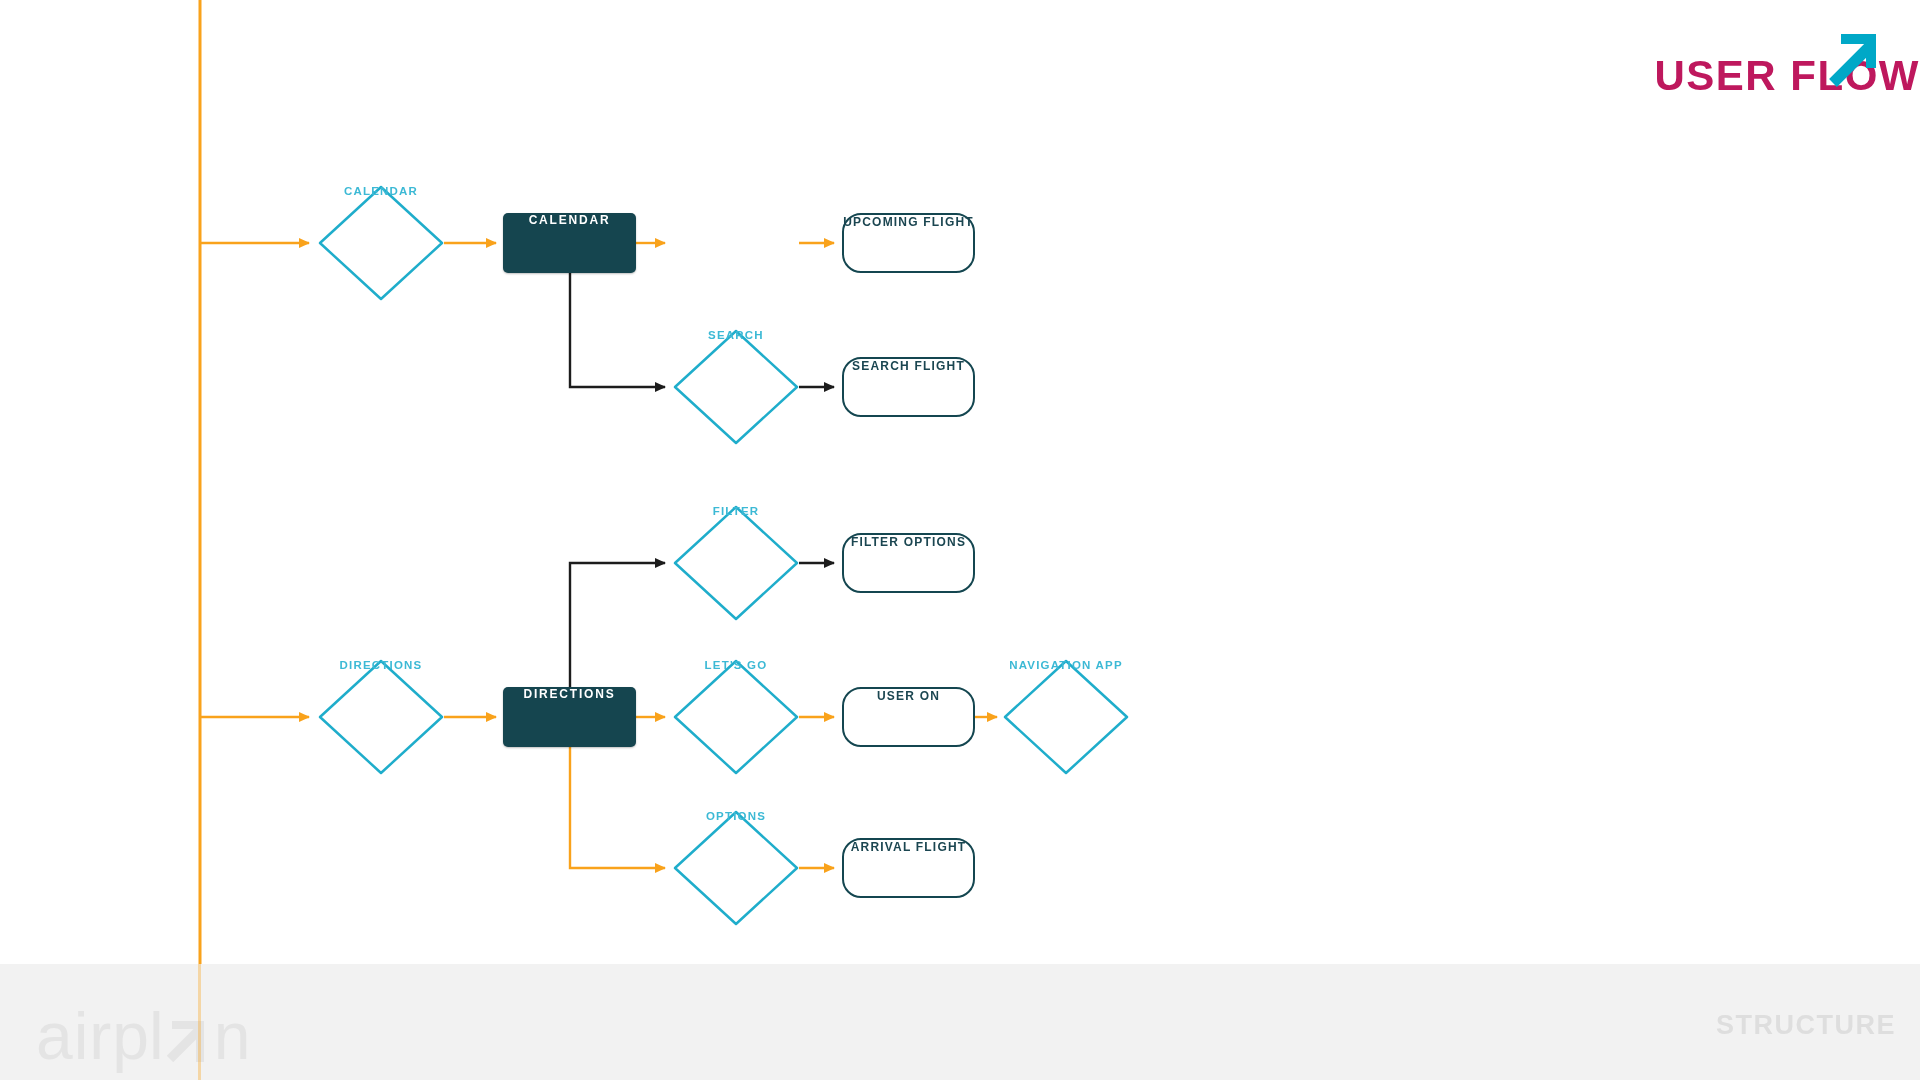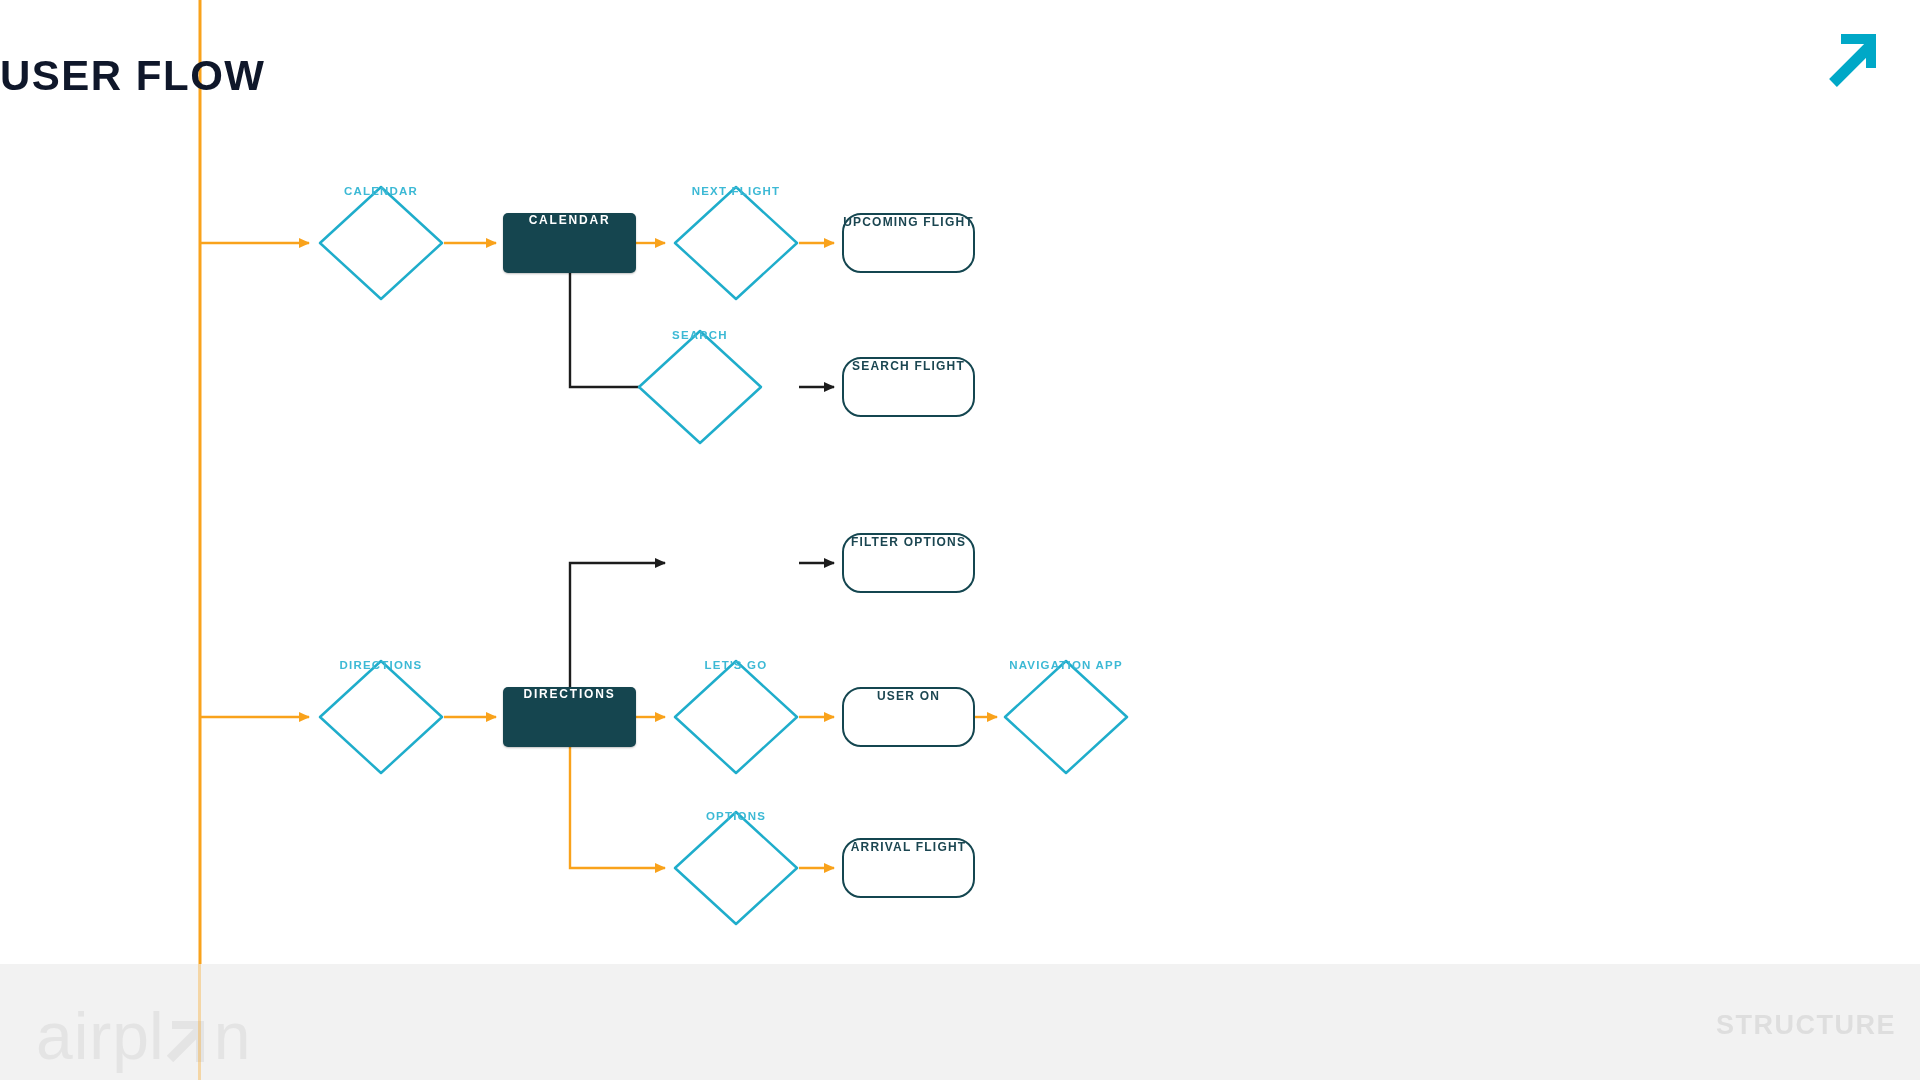--- a/index.html
+++ b/index.html
@@ -5,22 +5,22 @@
   * { margin:0; padding:0; box-sizing:border-box; }
   html,body { width:1920px; height:1080px; }
   body { font-family:"Liberation Sans", sans-serif; background:#ffffff; overflow:hidden; }
 
   .canvas { position:relative; width:1920px; height:1080px; background:#ffffff; }
 
   .connectors { position:absolute; left:0; top:0; width:1920px; height:1080px; }
 
   .title {
     position:absolute; left:0; top:52px; width:1920px;
-    text-align:left; font-size:42px; font-weight:800;
-    letter-spacing:1.5px; color:#0f172a;
+    text-align:right; font-size:42px; font-weight:800;
+    letter-spacing:1.5px; color:#be185d;
   }
 
   .corner-arrow { position:absolute; left:1828px; top:30px; }
 
   
   .node { position:absolute; display:flex; justify-content:center; }
 
   .diamond { width:126px; height:116px; }
   .diamond svg { position:absolute; left:0; top:0; }
   .diamond .dlabel {
@@ -116,42 +116,42 @@
     <svg width="126" height="116" viewBox="0 0 126 116">
       <polygon points="63,2 124,58 63,114 2,58" fill="#ffffff" stroke="#1FADCB" stroke-width="2.5" stroke-linejoin="round"></polygon>
     </svg>
     <span class="dlabel">CALENDAR</span>
   </div>
 
   <div class="node rect-dark" style="left:503px;top:213px">
     <span class="rlabel">CALENDAR</span>
   </div>
 
-  <div class="node diamond" style="left:673px;top:185px">
-    <svg width="126" height="116" viewBox="0 0 126 116">
-      <polygon points="63,2 124,58 63,114 2,58" fill="#ffffff" stroke="#1FADCB" stroke-width="2.5" stroke-linejoin="round"></polygon>
-    </svg>
-    <span class="dlabel">NEXT FLIGHT</span>
-  </div>
 
   <div class="node rect-outline" style="left:842px;top:213px">
     <span class="rlabel">UPCOMING FLIGHT</span>
   </div>
 
-  <div class="node diamond" style="left:637px;top:329px">
+  <div class="node diamond" style="left:673px;top:329px">
     <svg width="126" height="116" viewBox="0 0 126 116">
       <polygon points="63,2 124,58 63,114 2,58" fill="#ffffff" stroke="#1FADCB" stroke-width="2.5" stroke-linejoin="round"></polygon>
     </svg>
     <span class="dlabel">SEARCH</span>
   </div>
 
   <div class="node rect-outline" style="left:842px;top:357px">
     <span class="rlabel">SEARCH FLIGHT</span>
   </div>
 
+  <div class="node diamond" style="left:673px;top:505px">
+    <svg width="126" height="116" viewBox="0 0 126 116">
+      <polygon points="63,2 124,58 63,114 2,58" fill="#ffffff" stroke="#1FADCB" stroke-width="2.5" stroke-linejoin="round"></polygon>
+    </svg>
+    <span class="dlabel">FILTER</span>
+  </div>
 
   <div class="node rect-outline" style="left:842px;top:533px">
     <span class="rlabel">FILTER OPTIONS</span>
   </div>
 
   <div class="node diamond" style="left:318px;top:659px">
     <svg width="126" height="116" viewBox="0 0 126 116">
       <polygon points="63,2 124,58 63,114 2,58" fill="#ffffff" stroke="#1FADCB" stroke-width="2.5" stroke-linejoin="round"></polygon>
     </svg>
     <span class="dlabel">DIRECTIONS</span>

